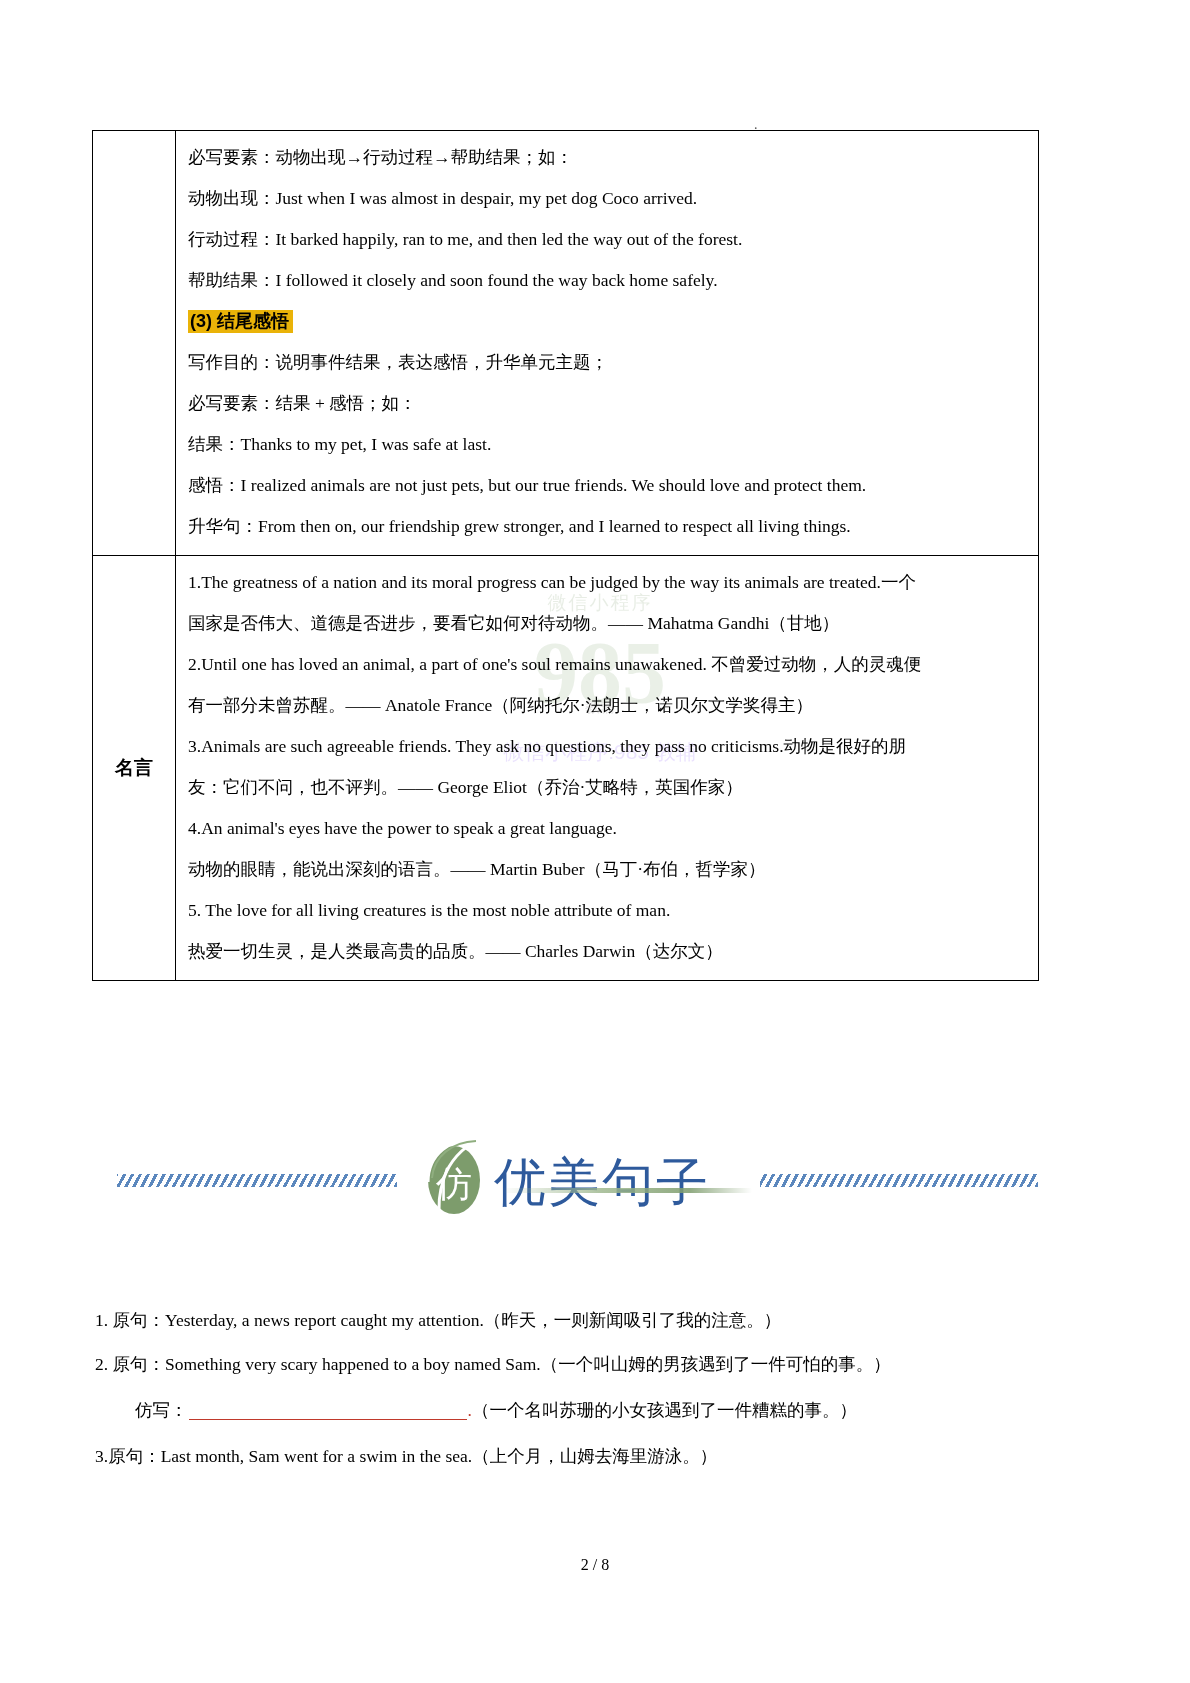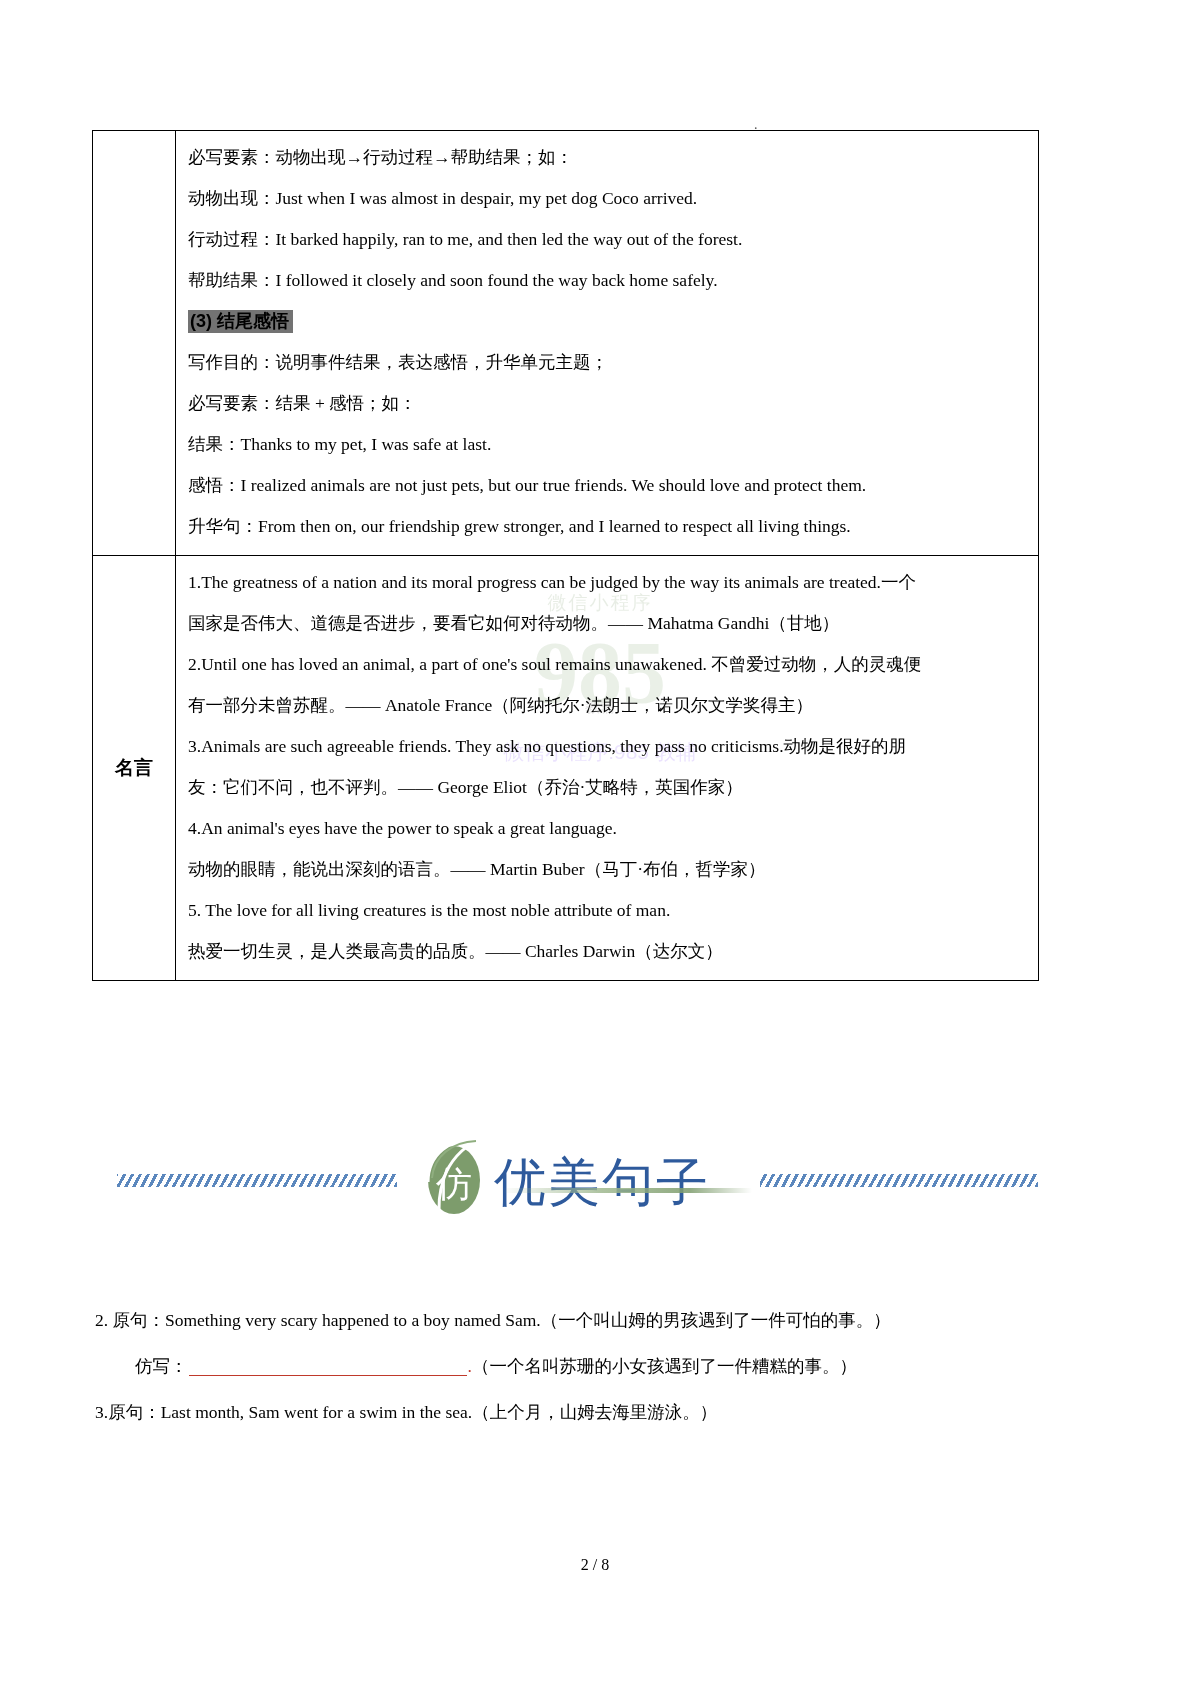--- a/index.html
+++ b/index.html
@@ -101,21 +101,21 @@
   }
   .cjk {
     font-family: "Liberation Serif", "DejaVu Serif", serif;
     margin-top: 8px;
   }
   .hl-row {
     line-height: 41px;
     margin: 0;
   }
   .hl {
-    background: #737373;
+    background: #eab308;
     font-weight: bold;
     font-size: 18px;
     font-family: "Liberation Sans", sans-serif;
     padding: 1px 4px 2px 2px;
   }
 
   
   .banner {
     position: absolute;
     left: 92px;
@@ -290,20 +290,24 @@
       </svg>
       <div class="banner-title cjk">优美句子</div>
       <div class="banner-sheen"></div>
     </div>
   </div>
 
 
   <div class="qlist">
 
     <div>
+      <div class="q-orig">
+        <span>1.</span>
+        <span>原句：</span><span>Yesterday, a news report caught my attention.（昨天，一则新闻吸引了我的注意。）</span>
+      </div>
     </div>
 
     <div>
       <div class="q-orig">
         <span>2.</span>
         <span>原句：</span><span>Something very scary happened to a boy named Sam.（一个叫山姆的男孩遇到了一件可怕的事。）</span>
       </div>
       <div class="q-ans">
         <span>仿写：</span><span class="blank"></span><span class="dot-red">.</span><span>（一个名叫苏珊的小女孩遇到了一件糟糕的事。）</span>
       </div>

